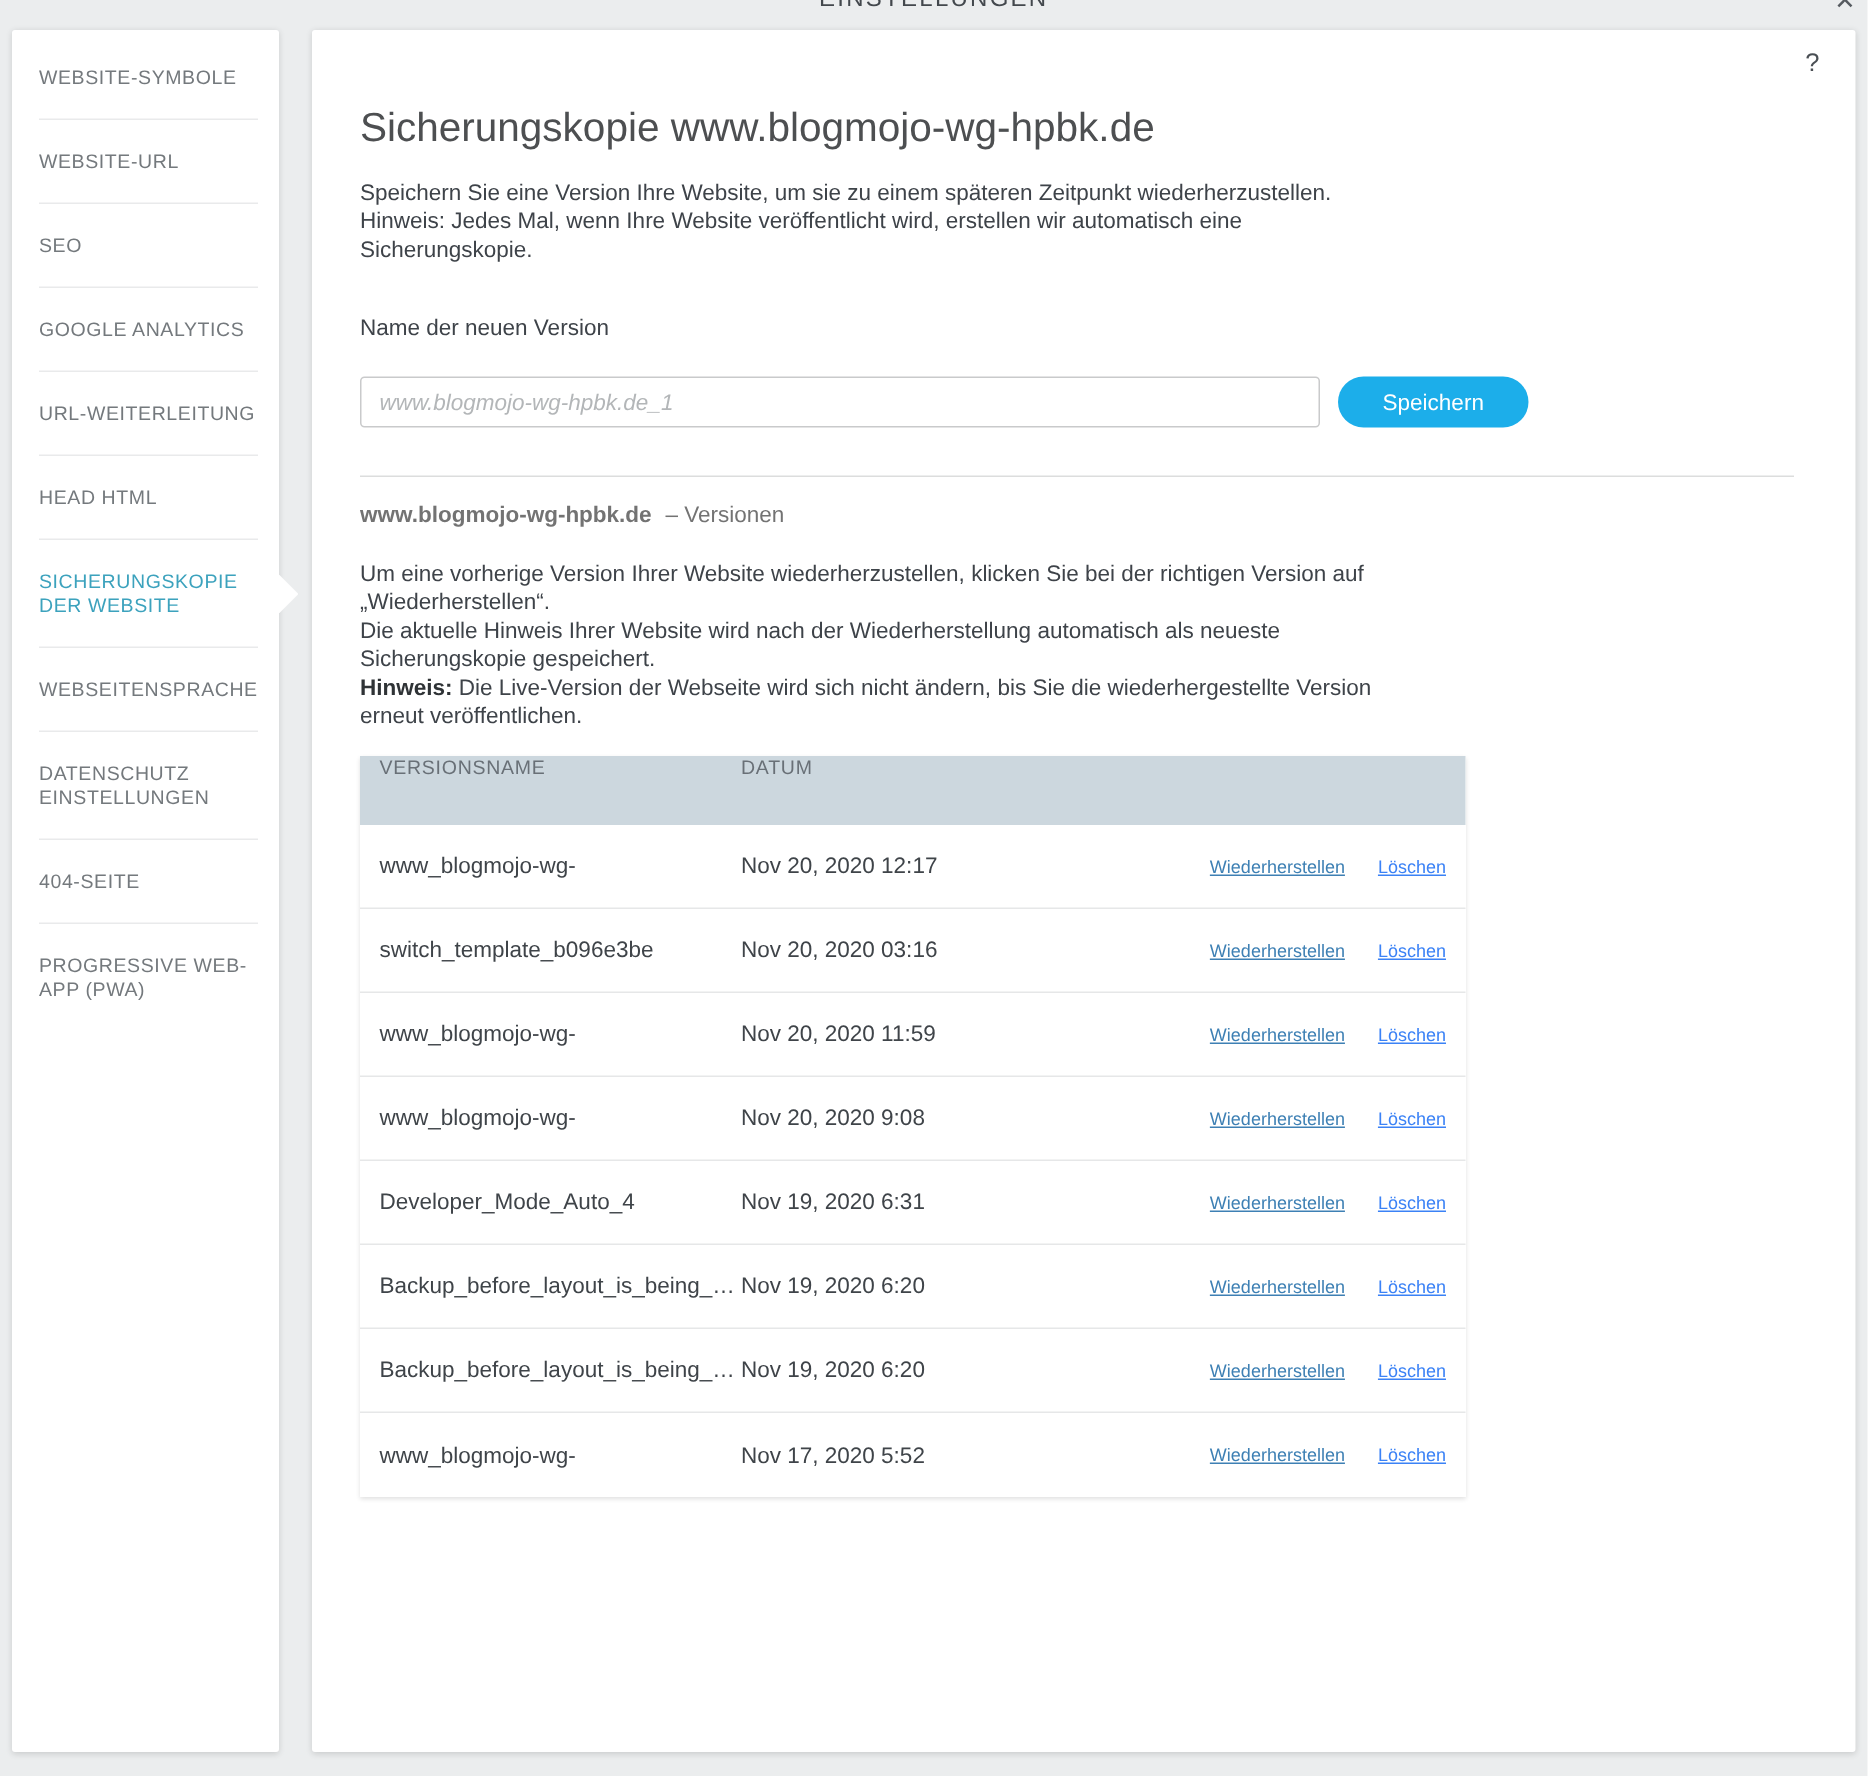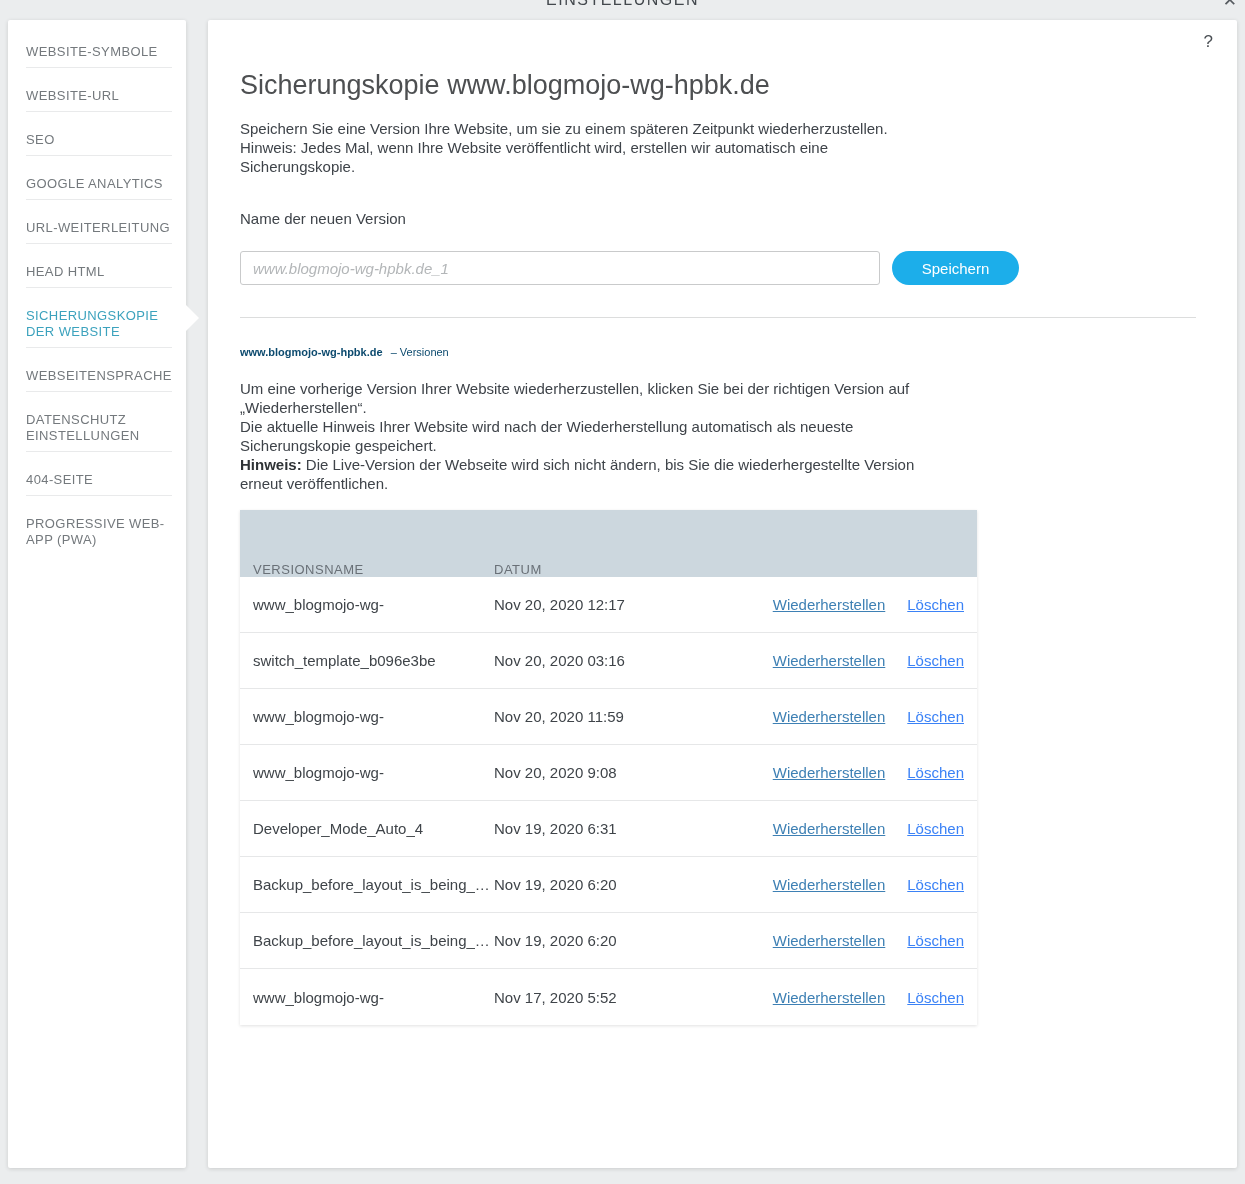--- a/index.html
+++ b/index.html
@@ -25,21 +25,21 @@
   .sidebar {
     position:absolute; left:8px; top:20px;
     width:178px; height:1148px;
     background:#ffffff;
     box-shadow:0 1px 4px rgba(0,0,0,0.14);
     border-radius:2px;
   }
   .side-nav { padding-top:4px; }
   .side-item {
     position:relative;
-    padding:20px 14px 8px 18px;
+    padding:20px 14px 20px 18px;
     font-size:13px; line-height:16px;
     letter-spacing:0.4px;
     color:#74797d;
     text-transform:uppercase;
     cursor:pointer;
   }
   .side-item::after {
     content:""; position:absolute; left:18px; right:14px; bottom:0;
     height:1px; background:#e9eaeb;
   }
@@ -84,51 +84,51 @@
   }
   .name-input::placeholder { font-style:italic; color:#b3b6b8; }
   .save-btn {
     margin-left:12px; width:127px; height:34px;
     border:none; border-radius:17px;
     background:#1caeea; color:#ffffff;
     font-size:15px; font-family:"Liberation Sans", sans-serif;
     cursor:pointer;
   }
   .divider { width:956px; height:1px; background:#dcdddd; margin-top:32px; }
-  .v-heading { margin-top:28px; font-size:11px; color:#0c4a6e; }
+  .v-heading { margin-top:17px; font-size:15px; color:#737373; }
   .v-heading .site { font-weight:bold; }
   .v-heading .suffix { font-weight:normal; margin-left:5px; }
   .vdesc { margin-top:21px; }
   .vdesc b { color:#2f3336; }
   
   .vtable {
     margin-top:17px; width:737px;
     box-shadow:0 1px 3px rgba(0,0,0,0.12);
   }
   .thead {
-    display:flex; align-items:flex-end; height:67px;
+    display:flex; align-items:flex-start; height:46px;
     background:#ccd7de;
   }
   .thead .hcell {
     font-size:13px; letter-spacing:0.5px;
     color:#697077; text-transform:uppercase;
   }
   .cell.name, .hcell.name { width:254px; padding-left:13px; }
   .cell.date, .hcell.date { width:220px; }
   .trow {
     display:flex; align-items:center; height:56px;
     background:#ffffff; border-bottom:1px solid #e6e7e8;
   }
   .trow:last-child { border-bottom:none; }
   .cell { font-size:15px; color:#3f4449; }
   .cell.actions {
     flex:1; display:flex; justify-content:flex-end;
     gap:22px; padding-right:13px;
   }
-  .cell.actions a { font-size:15px; text-decoration:underline; }
+  .cell.actions a { font-size:12px; text-decoration:underline; }
   a.restore { color:#3e80b4; }
   a.delete  { color:#3b82f6; }
 </style>
 </head>
 <body>
 
 <div class="win-title">EINSTELLUNGEN</div>
 <div class="win-close">✕</div>
 
 <div class="sidebar">

